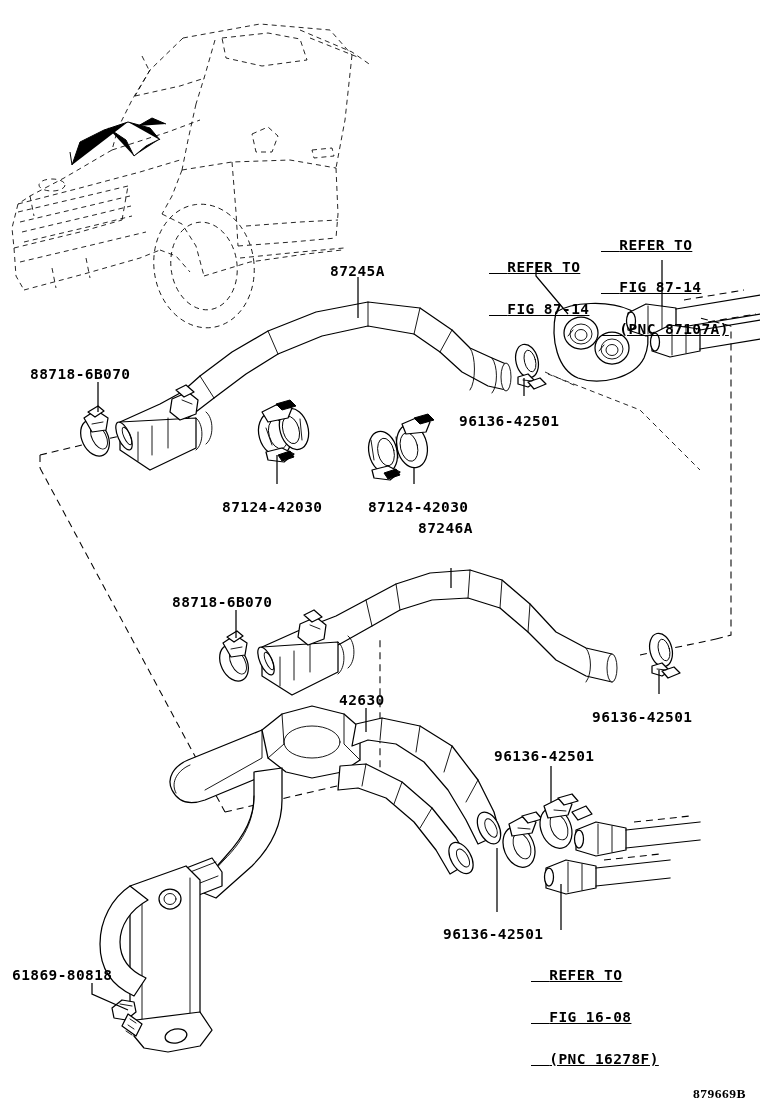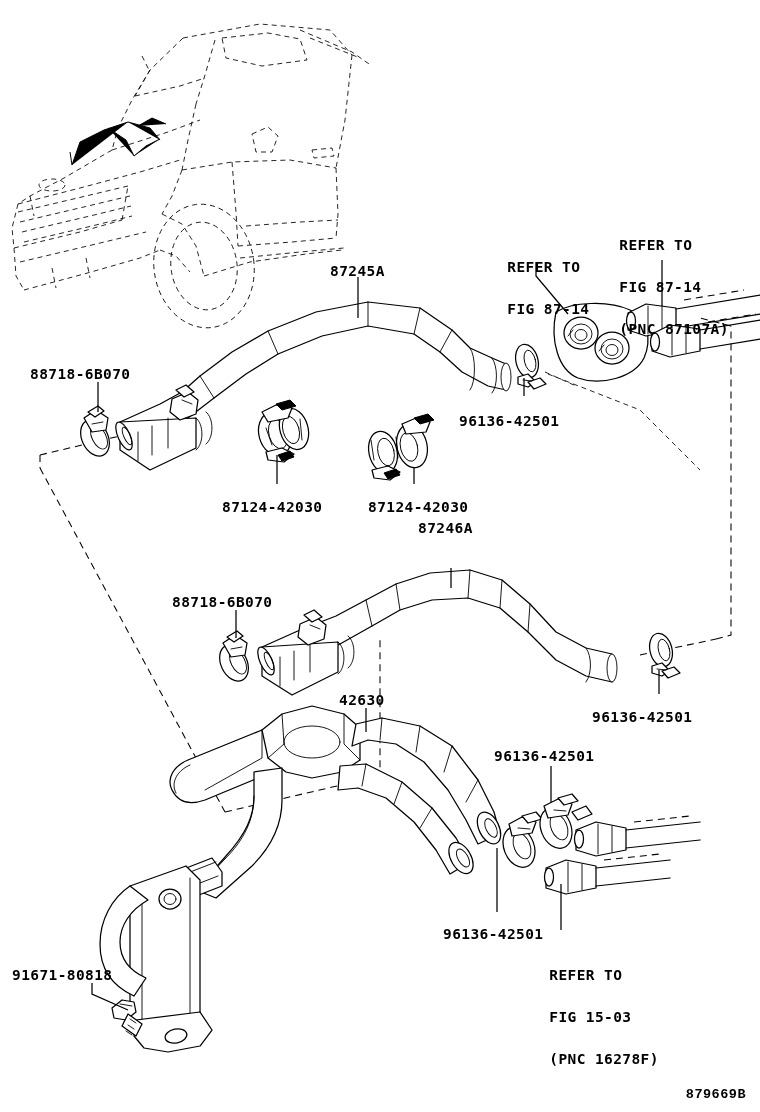--- a/index.html
+++ b/index.html
@@ -12,25 +12,25 @@
   .lbl{
     position:absolute;
     font-family:"DejaVu Sans Mono","Liberation Mono",monospace;
     font-size:14.5px;
     font-weight:bold;
     letter-spacing:0.4px;
     color:#000;
     white-space:pre;
     line-height:20px;
   }
-  .lbl.multi{line-height:21px;}
+  .lbl.multi{line-height:21px;text-decoration:underline;}
   .diagid{
     position:absolute;
     right:14px;bottom:10px;
-    font-family:Liberation Mono, monospace;
+    font-family:Liberation Serif, serif;
     font-size:13.5px;font-weight:bold;letter-spacing:0.5px;
     color:#000;
   }
   svg{display:block;}
 </style>
 </head>
 <body>
 
 <div id="sheet">
 
@@ -448,21 +448,21 @@
 <div class="lbl" style="left:339px;top:690px">42630</div>
 
 <div class="lbl" style="left:592px;top:707px">96136-42501</div>
 
 <div class="lbl" style="left:494px;top:746px">96136-42501</div>
 
 <div class="lbl" style="left:443px;top:924px">96136-42501</div>
 
 <div class="lbl multi" style="left:531px;top:944px">
   <span>REFER TO</span><br>
-  <span>FIG 15-03</span><br>
+  <span>FIG 16-08</span><br>
   <span>(PNC 16278F)</span>
 </div>
 
-<div class="lbl" style="left:12px;top:965px">91671-80818</div>
+<div class="lbl" style="left:12px;top:965px">61869-80818</div>
 
 <div class="diagid">879669B</div>
 
 </div>
 
 </body></html>

